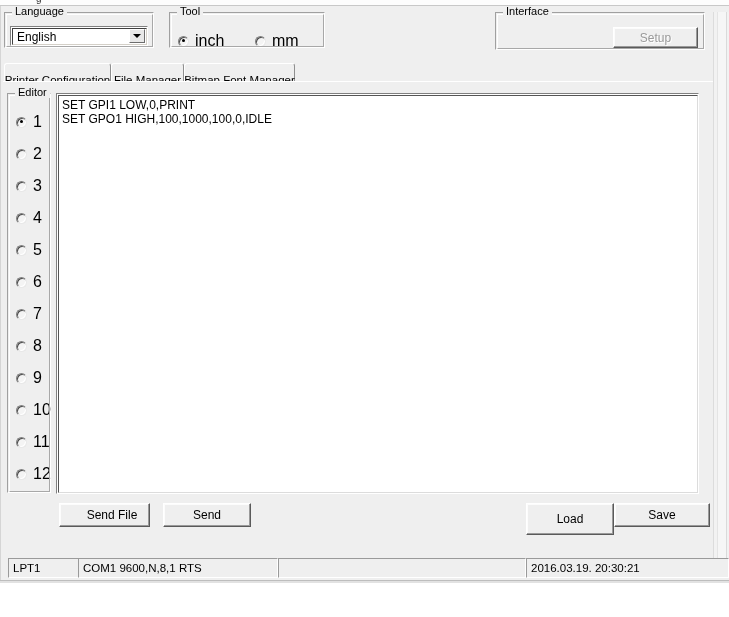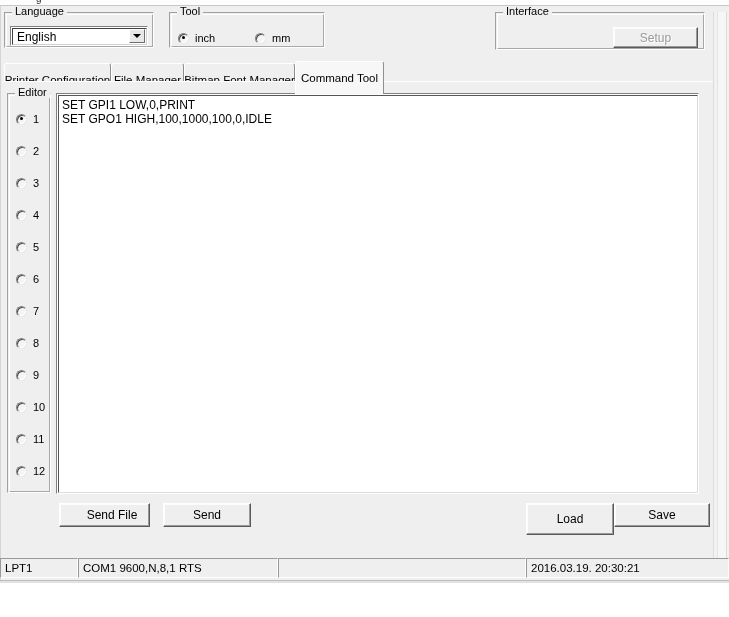--- a/index.html
+++ b/index.html
@@ -180,21 +180,21 @@
     content: "";
     position: absolute;
     left: 50%; top: 50%;
     width: 3px; height: 3px;
     margin: -2px 0 0 -2px;
     border-radius: 50%;
     background: #000000;
   }
   .radio-label {
     margin-left: 6px;
-    font-size: 11px;
+    font-size: 16px;
     color: #000000;
   }
 
   
   .tabstrip {
     position: absolute;
     left: 3px;
     top: 55px;
     width: 720px;
     height: 20px;
@@ -392,23 +392,20 @@
     <div class="tabstrip">
       <div class="tab" style="left:0px; width:107px;">
         <span>Printer Configuration</span>
       </div>
       <div class="tab" style="left:107px; width:73px;">
         <span>File Manager</span>
       </div>
       <div class="tab" style="left:180px; width:111px;">
         <span>Bitmap Font Manager</span>
       </div>
-      <div class="tab active" style="left:291px; width:89px;">
-        <span>Command Tool</span>
-      </div>
     </div>
 
     <div class="tab-panel"></div>
 
     <div class="groupbox" style="left:6px; top:87px; width:44px; height:400px;">
       <span class="gb-title">Editor</span>
 
       <div class="radio-row" style="left:8px; top:19px;">
         <span class="radio-dot checked"></span>
         <span class="radio-label">1</span>
@@ -479,21 +476,21 @@
       <span>Save</span>
     </div>
 
     <div class="right-gutter">
       <div class="track"></div>
     </div>
 
   </div>
 
   <div class="statusbar">
-    <div class="status-cell" style="left:0px; width:78px;">
+    <div class="status-cell" style="left:8px; width:78px;">
       <span>LPT1</span>
     </div>
     <div class="status-cell" style="left:78px; width:200px;">
       <span>COM1 9600,N,8,1 RTS</span>
     </div>
     <div class="status-cell" style="left:278px; width:248px;">
       <span></span>
     </div>
     <div class="status-cell" style="left:526px; width:203px;">
       <span>2016.03.19. 20:30:21</span>

